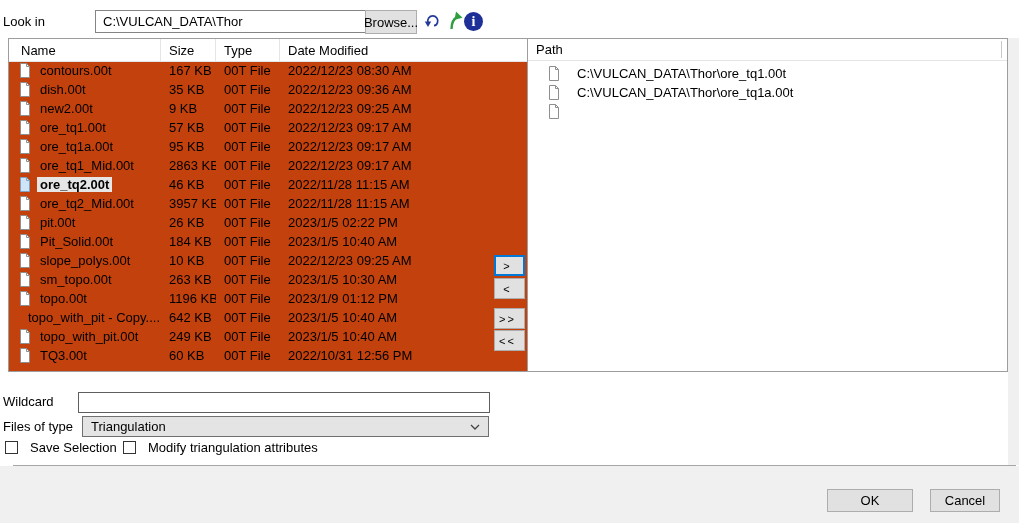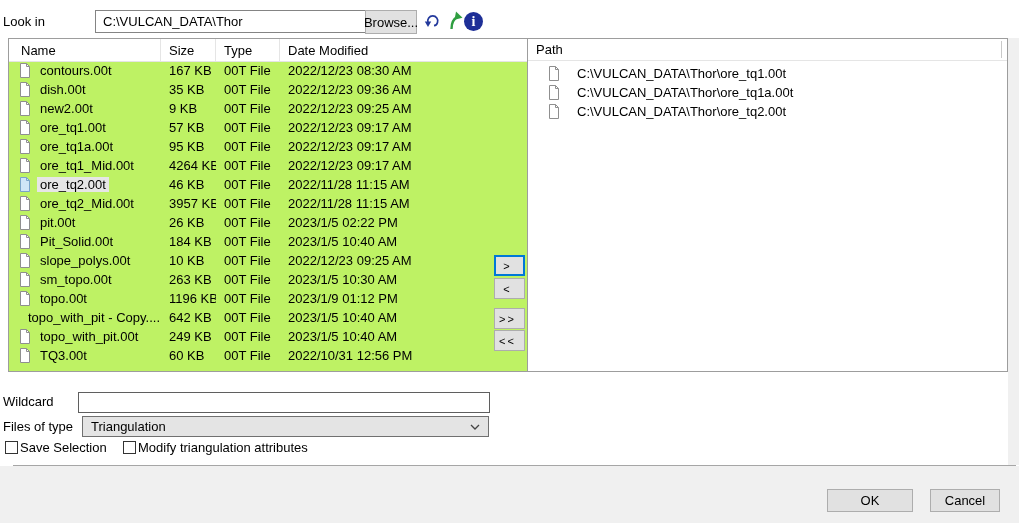--- a/index.html
+++ b/index.html
@@ -24,31 +24,31 @@
   .browse-btn{position:absolute;left:365px;top:10px;width:52px;height:24px;}
   .tool-icon{position:absolute;cursor:pointer;}
   .icon-undo{left:424px;top:13px;}
   .icon-up{left:449px;top:11px;}
   .icon-info{left:464px;top:12px;width:19px;height:19px;border-radius:50%;background:#1e2f97;color:#fff;
     display:flex;align-items:center;justify-content:center;
     font-family:"Liberation Serif",serif;font-weight:bold;font-size:14px;line-height:1;}
 
   
   .left-panel{position:absolute;left:8px;top:38px;width:551px;height:334px;box-sizing:border-box;
-    background:#bef264;border:1px solid #9d9d9d;}
+    background:#c2410c;border:1px solid #9d9d9d;}
   .list-header{position:absolute;left:0;top:0;right:17px;height:22px;
     display:grid;grid-template-columns:152px 55px 64px 1fr;border-bottom:1px solid #e5e5e5;background:#fff;}
   .hcell{display:flex;align-items:center;padding-left:8px;border-right:1px solid #e5e5e5;white-space:nowrap;overflow:hidden;}
   .hcell:first-child{padding-left:12px;}
   .hcell:last-child{border-right:none;}
   .rows{position:absolute;left:0;top:22px;right:17px;bottom:1px;overflow:hidden;}
   .frow{height:19px;display:grid;grid-template-columns:152px 55px 64px 1fr;align-items:center;}
   .c-name{display:flex;align-items:flex-start;padding-left:10px;gap:6px;overflow:hidden;white-space:nowrap;}
   .c-name .txt{padding:0 3px;}
-  .frow.selected .txt{background:#e6e6e6;}
+  .frow.selected .txt{background:#e6e6e6;font-weight:bold;}
   .frow.selected .page{fill:#cfe5f7;stroke:#7aa3c9;}
   .frow.selected .fold{stroke:#7aa3c9;}
   .c-size,.c-type,.c-date{padding-left:8px;white-space:nowrap;overflow:hidden;}
 
   
   .vscroll{position:absolute;top:0;right:0;bottom:0;width:17px;background:#f0f0f0;}
   .varrow{position:absolute;left:0;width:17px;height:17px;display:flex;align-items:center;justify-content:center;}
   .varrow.up{top:0;} .varrow.down{bottom:0;}
   .vthumb{position:absolute;left:0;width:17px;top:150px;height:160px;background:#cdcdcd;}
 
@@ -69,21 +69,21 @@
 
   
   .wc-label{position:absolute;left:3px;top:394px;}
   .wc-input{position:absolute;left:78px;top:392px;width:412px;height:21px;box-sizing:border-box;
     border:1px solid #5f5f5f;padding:0 4px;font-family:inherit;font-size:13px;background:#fff;}
   .ft-label{position:absolute;left:3px;top:419px;}
   .ft-combo{position:absolute;left:82px;top:416px;width:407px;height:21px;box-sizing:border-box;
     background:#e4e4e4;border:1px solid #707070;display:flex;align-items:center;padding-left:8px;}
   .ft-combo .combo-chev{top:7px;}
 
-  .cb-group{position:absolute;display:flex;align-items:center;gap:2px;top:440px;}
+  .cb-group{position:absolute;display:flex;align-items:center;gap:12px;top:440px;}
   .cb1{left:5px;} .cb2{left:123px;}
   .cb-box{width:13px;height:13px;box-sizing:border-box;background:#fff;border:1px solid #333;}
 
   
   .ok-btn{position:absolute;left:827px;top:489px;width:86px;height:23px;}
   .cancel-btn{position:absolute;left:930px;top:489px;width:70px;height:23px;}
 </style>
 </head>
 <body>
 
@@ -184,21 +184,21 @@
     <div class="c-date">2022/12/23 09:17 AM</div>
   </div>
       <div class="frow">
     <div class="c-name">
       <svg class="ficon" width="12" height="15" viewBox="0 0 12 15">
         <path class="page" d="M1.5 0.5 H7.5 L10.5 3.5 V14.5 H1.5 Z" fill="#fff" stroke="#8f8f8f"></path>
         <path class="fold" d="M7.5 0.5 V3.5 H10.5" fill="none" stroke="#8f8f8f"></path>
       </svg>
       <span class="txt">ore_tq1_Mid.00t</span>
     </div>
-    <div class="c-size">4264 KB</div>
+    <div class="c-size">2863 KB</div>
     <div class="c-type">00T File</div>
     <div class="c-date">2022/12/23 09:17 AM</div>
   </div>
       <div class="frow selected">
     <div class="c-name">
       <svg class="ficon" width="12" height="15" viewBox="0 0 12 15">
         <path class="page" d="M1.5 0.5 H7.5 L10.5 3.5 V14.5 H1.5 Z" fill="#fff" stroke="#8f8f8f"></path>
         <path class="fold" d="M7.5 0.5 V3.5 H10.5" fill="none" stroke="#8f8f8f"></path>
       </svg>
       <span class="txt">ore_tq2.00t</span>
@@ -351,21 +351,20 @@
       <path class="page" d="M1.5 0.5 H7.5 L10.5 3.5 V14.5 H1.5 Z" fill="#fff" stroke="#8f8f8f"></path>
       <path class="fold" d="M7.5 0.5 V3.5 H10.5" fill="none" stroke="#8f8f8f"></path>
     </svg>
     <span>C:\VULCAN_DATA\Thor\ore_tq1a.00t</span>
   </div>
       <div class="p-item">
     <svg class="ficon" width="12" height="15" viewBox="0 0 12 15">
       <path class="page" d="M1.5 0.5 H7.5 L10.5 3.5 V14.5 H1.5 Z" fill="#fff" stroke="#8f8f8f"></path>
       <path class="fold" d="M7.5 0.5 V3.5 H10.5" fill="none" stroke="#8f8f8f"></path>
     </svg>
-    <span>C:\VULCAN_DATA\Thor\ore_tq2.00t</span>
   </div>
     </div>
 </div>
 
 <span class="wc-label">Wildcard</span>
 <input class="wc-input" value="" style="">
 <span class="ft-label">Files of type</span>
 <div class="ft-combo">
   <span>Triangulation</span>
   <svg class="combo-chev" width="10" height="6" viewBox="0 0 10 6">

